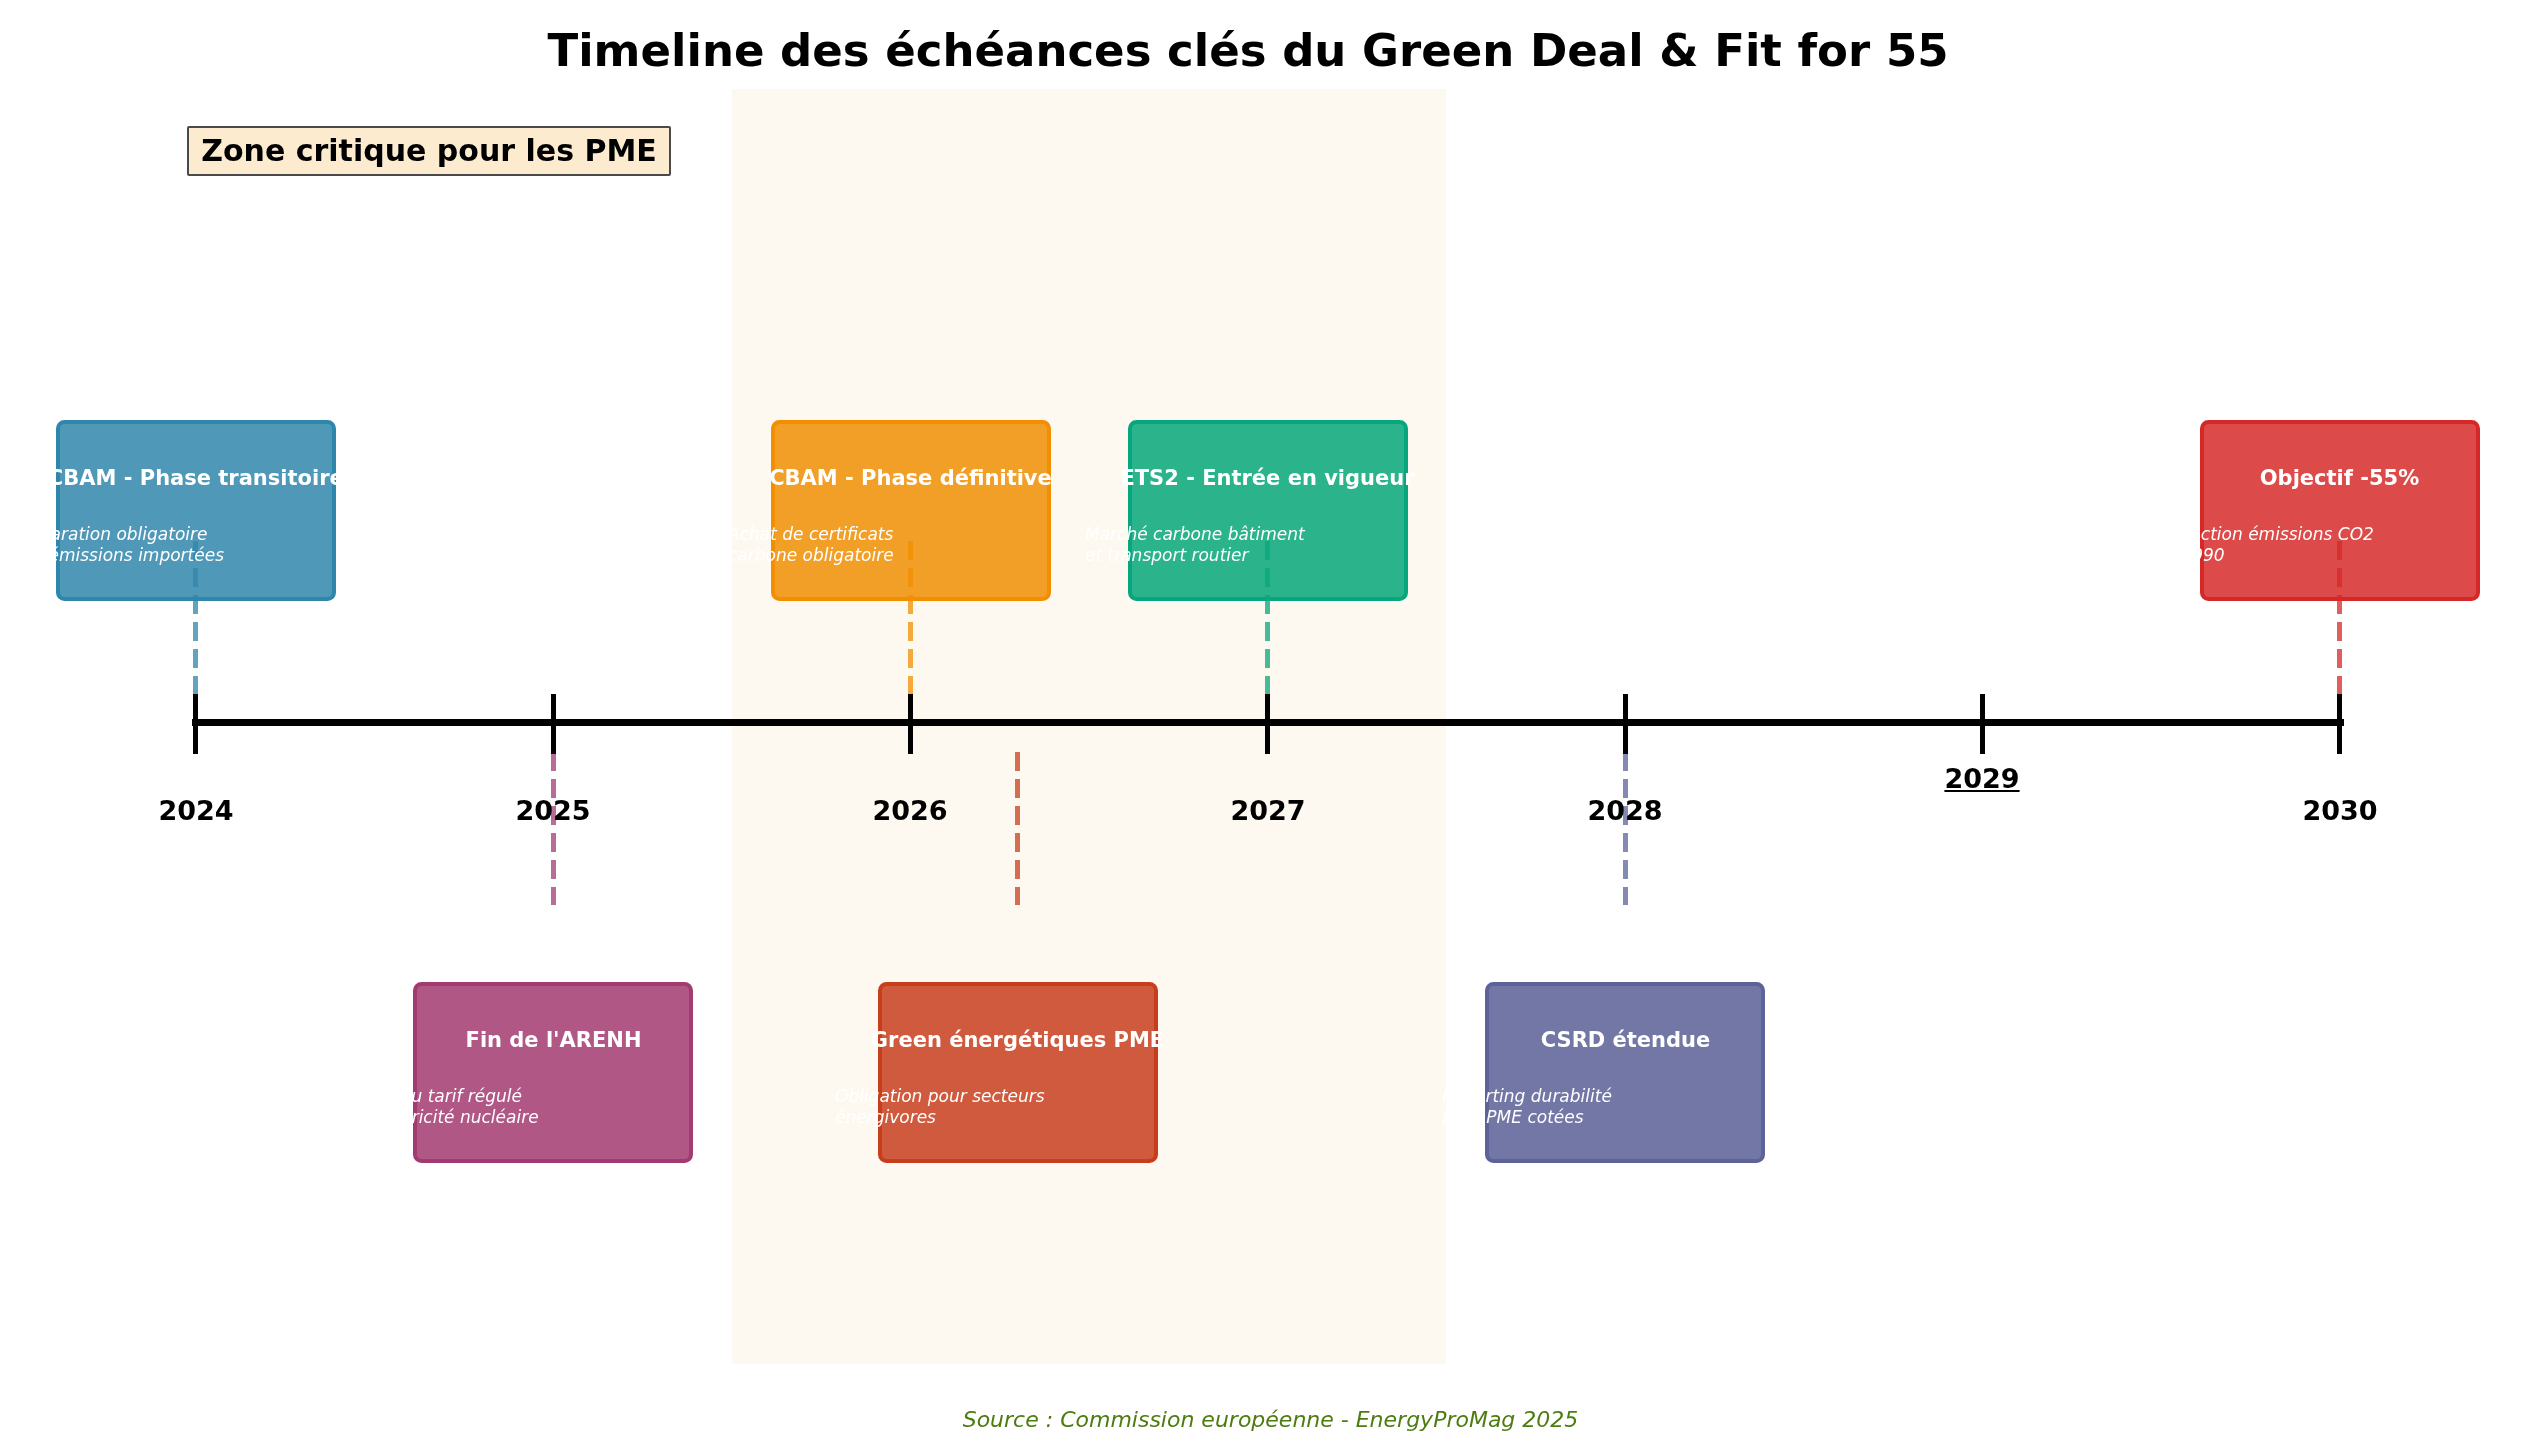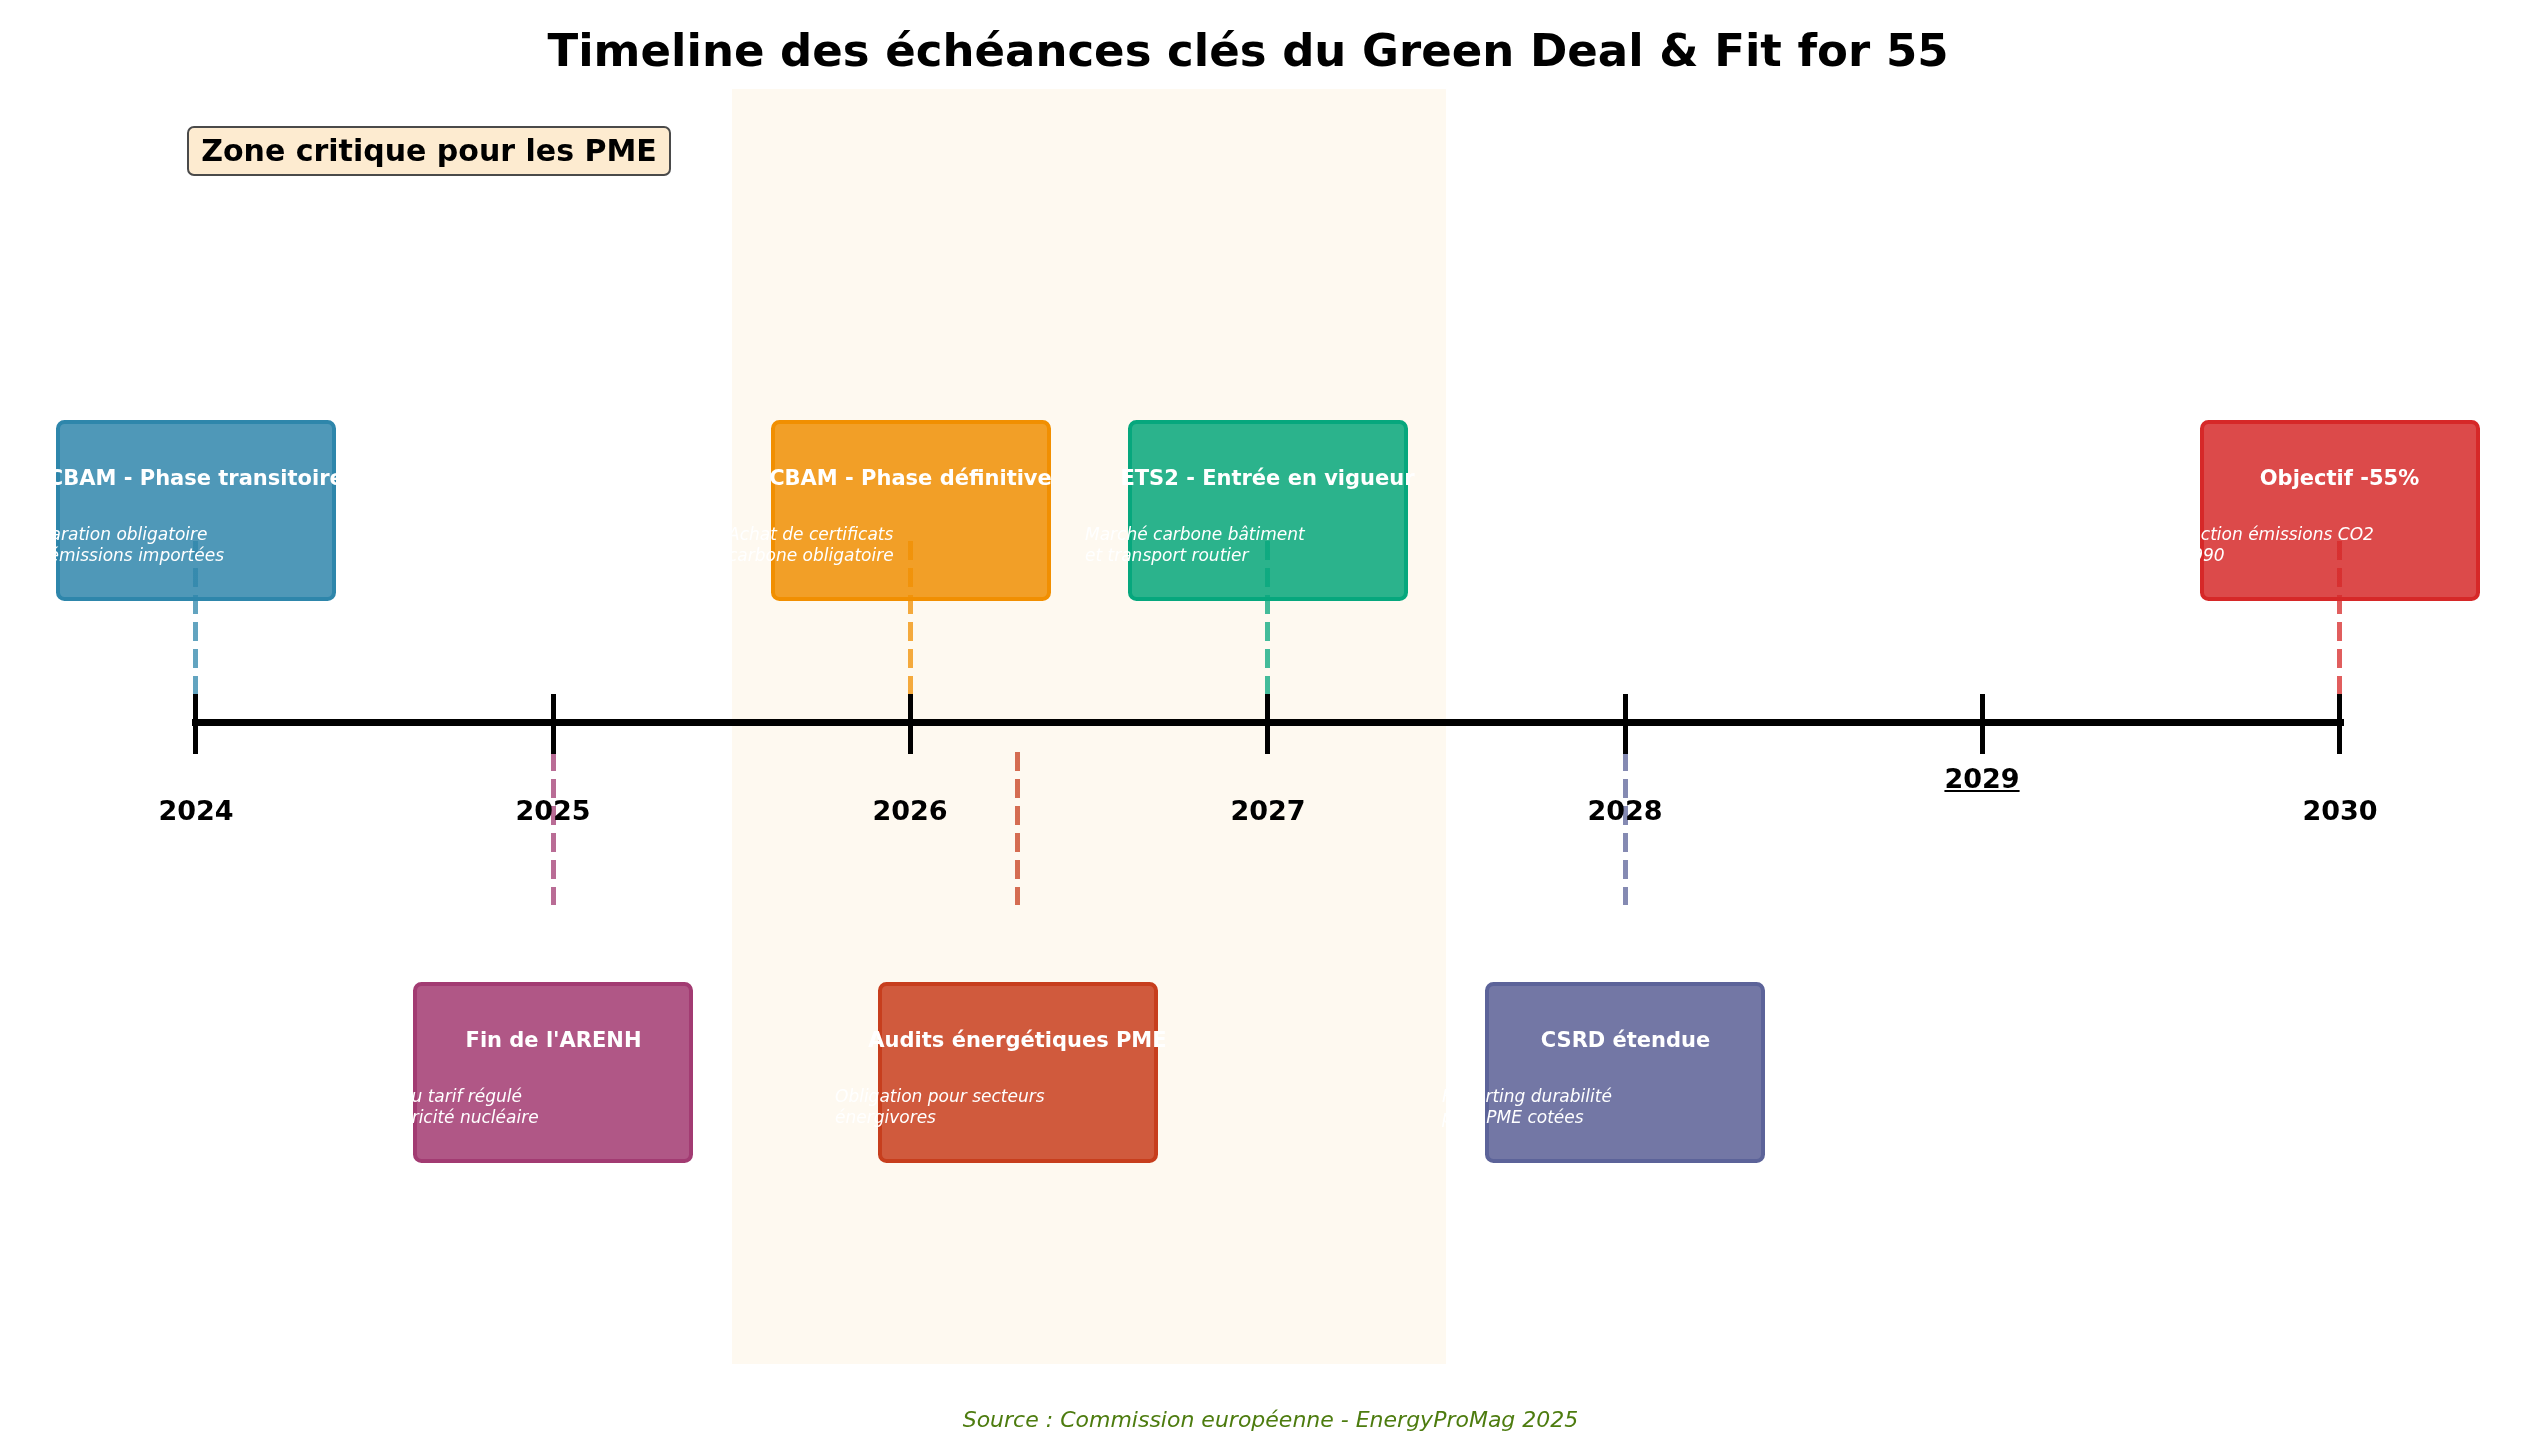--- a/index.html
+++ b/index.html
@@ -3,21 +3,21 @@
 <meta charset="utf-8">
 <style>
   html, body { margin: 0; padding: 0; background: #ffffff; }
   body { width: 2525px; height: 1449px; position: relative; overflow: hidden;
          font-family: "DejaVu Sans", sans-serif; }
   .abs { position: absolute; }
   #title { left: 0; width: 2496px; top: 19.5px; text-align: center;
            font-weight: bold; font-size: 45px; color: #000; line-height: 61px; }
   #zone-shade { left: 732px; top: 89px; width: 714px; height: 1275px; background: #FEF9F0; }
   #zone-label { left: 187px; top: 126px; width: 480px; height: 46px;
-                background: #FDEBD0; border: 2.4px solid #4a4a4a; border-radius: 7px;
+                background: #FDEBD0; border: 2.4px solid #4a4a4a; border-radius: 2px;
                 box-sizing: content-box; text-align: center; font-weight: bold;
                 font-size: 30px; line-height: 46px; color: #000; white-space: nowrap; }
   .tick { width: 4.9px; background: #000; }
   .year { width: 146px; text-align: center; font-weight: bold; font-size: 27px;
           color: #000; line-height: 30.5px; }
   .connector { width: 4.9px; }
   .box { width: 280px; height: 181px; border-radius: 8.5px; border: 4.3px solid; box-sizing: border-box; }
   .box-title { width: 427px; text-align: center; font-weight: bold; font-size: 21px;
                color: #fff; white-space: nowrap; line-height: 24.4px; }
   .box-sub { width: 366px; font-style: italic; font-size: 17px;
@@ -61,21 +61,21 @@
     <div class="abs box-sub" style="left: 13px; top: 545px; z-index: 5;">des émissions importées</div>
     <div class="abs box" style="left: 413px; top: 982px; background: rgb(176, 87, 134); border-color: rgb(162, 59, 114); z-index: 2;"></div>
     <div class="abs box-title" style="left: 340px; top: 1028px; z-index: 5;">Fin de l'ARENH</div>
     <div class="abs box-sub" style="left: 370px; top: 1086px; z-index: 5;">Fin du tarif régulé</div>
     <div class="abs box-sub" style="left: 370px; top: 1107px; z-index: 5;">électricité nucléaire</div>
     <div class="abs box" style="left: 771px; top: 420px; background: rgb(242, 159, 39); border-color: rgb(241, 143, 1); z-index: 2;"></div>
     <div class="abs box-title" style="left: 697px; top: 466px; z-index: 5;">CBAM - Phase définitive</div>
     <div class="abs box-sub" style="left: 728px; top: 524px; z-index: 5;">Achat de certificats</div>
     <div class="abs box-sub" style="left: 728px; top: 545px; z-index: 5;">carbone obligatoire</div>
     <div class="abs box" style="left: 878px; top: 982px; background: rgb(208, 90, 61); border-color: rgb(199, 62, 29); z-index: 2;"></div>
-    <div class="abs box-title" style="left: 804px; top: 1028px; z-index: 5;">Audits énergétiques PME</div>
+    <div class="abs box-title" style="left: 804px; top: 1028px; z-index: 5;">Green énergétiques PME</div>
     <div class="abs box-sub" style="left: 835px; top: 1086px; z-index: 5;">Obligation pour secteurs</div>
     <div class="abs box-sub" style="left: 835px; top: 1107px; z-index: 5;">énergivores</div>
     <div class="abs box" style="left: 1128px; top: 420px; background: rgb(43, 179, 140); border-color: rgb(6, 167, 125); z-index: 2;"></div>
     <div class="abs box-title" style="left: 1054px; top: 466px; z-index: 5;">ETS2 - Entrée en vigueur</div>
     <div class="abs box-sub" style="left: 1085px; top: 524px; z-index: 5;">Marché carbone bâtiment</div>
     <div class="abs box-sub" style="left: 1085px; top: 545px; z-index: 5;">et transport routier</div>
     <div class="abs box" style="left: 1485px; top: 982px; background: rgb(115, 119, 165); border-color: rgb(92, 99, 153); z-index: 2;"></div>
     <div class="abs box-title" style="left: 1412px; top: 1028px; z-index: 5;">CSRD étendue</div>
     <div class="abs box-sub" style="left: 1442px; top: 1086px; z-index: 5;">Reporting durabilité</div>
     <div class="abs box-sub" style="left: 1442px; top: 1107px; z-index: 5;">pour PME cotées</div>

